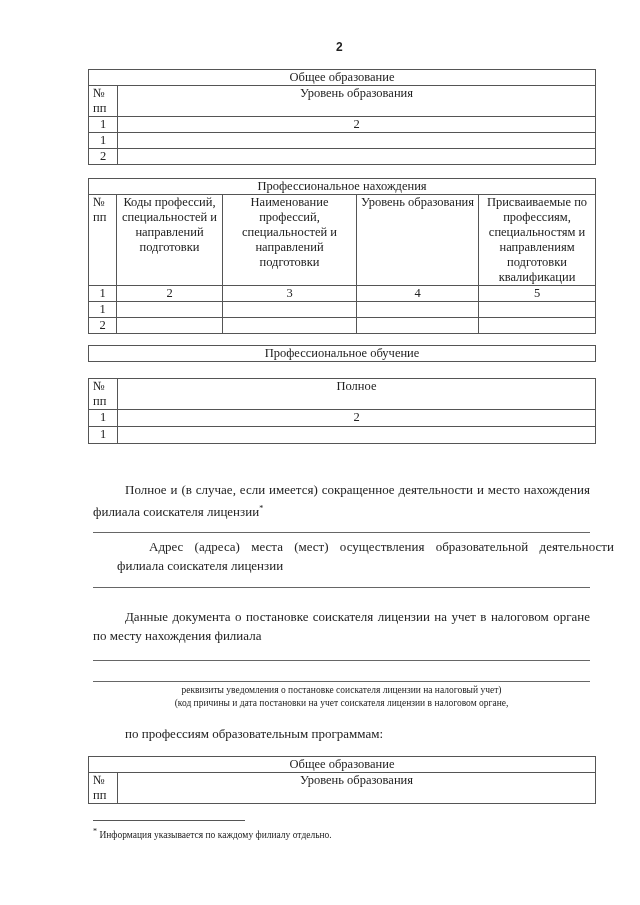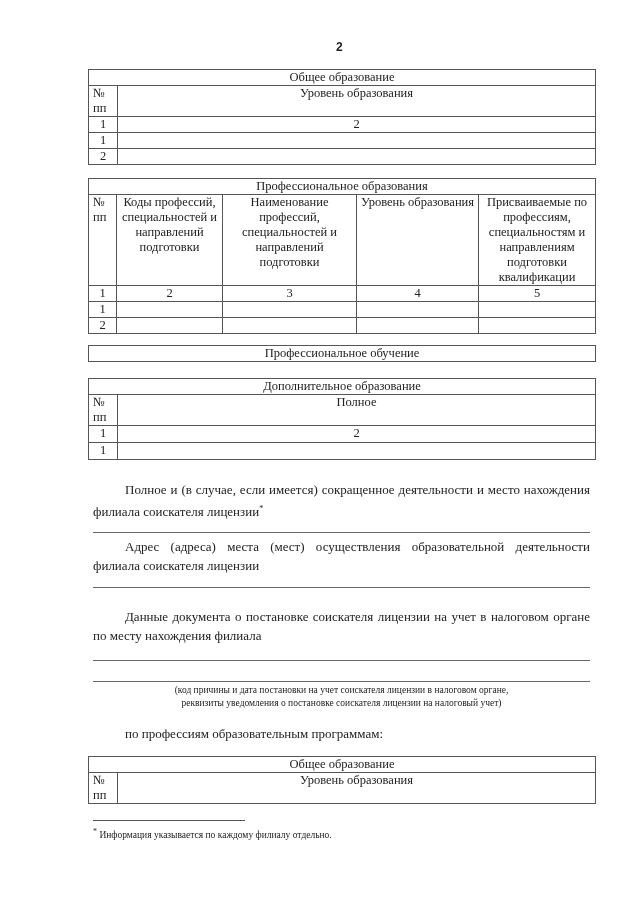--- a/index.html
+++ b/index.html
@@ -56,21 +56,21 @@
 <table style="top:178px;">
   <colgroup>
     <col style="width:28px">
       <col style="width:106px">
       <col style="width:134px">
       <col style="width:122px">
       <col>
   </colgroup>
   <tbody>
       <tr class="hdr">
-    <td colspan="5">Профессиональное образования</td>
+    <td colspan="5">Профессиональное нахождения</td>
   </tr>
   <tr>
     <td class="num" style="height:91px;">№ пп</td>
     <td>Коды профессий, специальностей и направлений подготовки</td>
     <td>Наименование профессий, специальностей и направлений подготовки</td>
     <td>Уровень образования</td>
     <td>Присваиваемые по профессиям, специальностям и направлениям подготовки квалификации</td>
   </tr>
   <tr>
     <td class="c">1</td>
@@ -103,56 +103,53 @@
   </tr>
 </tbody>
   </table>
 
 <table style="top:378px;">
   <colgroup>
       <col style="width:29px">
       <col>
     </colgroup>
   <tbody>
-      <tr class="hdr">
-    <td colspan="2">Дополнительное образование</td>
-  </tr>
   <tr>
     <td class="num" style="height:31px;">№ пп</td>
     <td>Полное</td>
   </tr>
   <tr>
     <td class="c" style="height:17px;">1</td>
     <td class="c">2</td>
   </tr>
   <tr>
     <td class="c" style="height:17px;">1</td>
     <td></td>
   </tr>
 </tbody>
   </table>
 
 <div class="abs para" style="top:480px;">
   <span class="indent"></span><span>Полное и (в случае, если имеется) сокращенное деятельности и место нахождения филиала соискателя лицензии</span><sup>*</sup>
 </div>
 <div class="abs rule" style="top:532px;"></div>
 
-<div class="abs para" style="top:537px;">
+<div class="abs para" style="top:537px;margin-left:24px;">
   <span class="indent"></span><span>Адрес (адреса) места (мест) осуществления образовательной деятельности филиала соискателя лицензии</span>
 </div>
 <div class="abs rule" style="top:587px;"></div>
 
 <div class="abs para" style="top:607px;">
   <span class="indent"></span><span>Данные документа о постановке соискателя лицензии на учет в налоговом органе по месту нахождения филиала</span>
 </div>
 <div class="abs rule" style="top:660px;"></div>
 <div class="abs rule" style="top:681px;"></div>
 <div class="abs caption" style="top:684px;">
+  <div>реквизиты уведомления о постановке соискателя лицензии на налоговый учет)</div>
   <div>(код причины и дата постановки на учет соискателя лицензии в налоговом органе,</div>
-  <div>реквизиты уведомления о постановке соискателя лицензии на налоговый учет)</div>
 </div>
 
 <div class="abs para" style="top:724px;">
   <span class="indent"></span><span>по профессиям образовательным программам:</span>
 </div>
 
 <table style="top:756px;">
   <colgroup>
       <col style="width:29px">
       <col>

